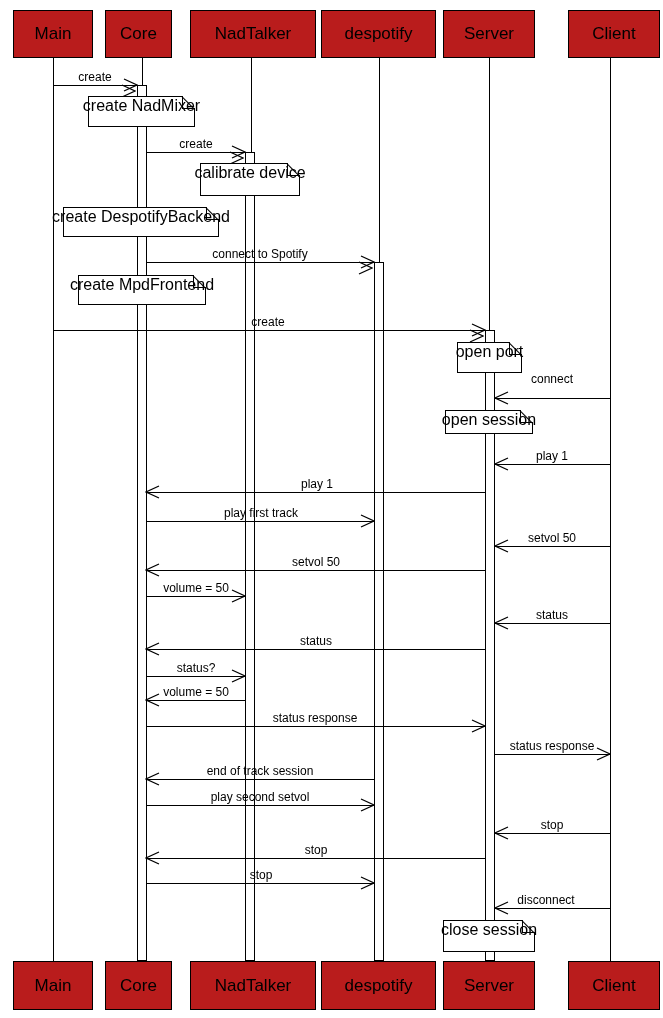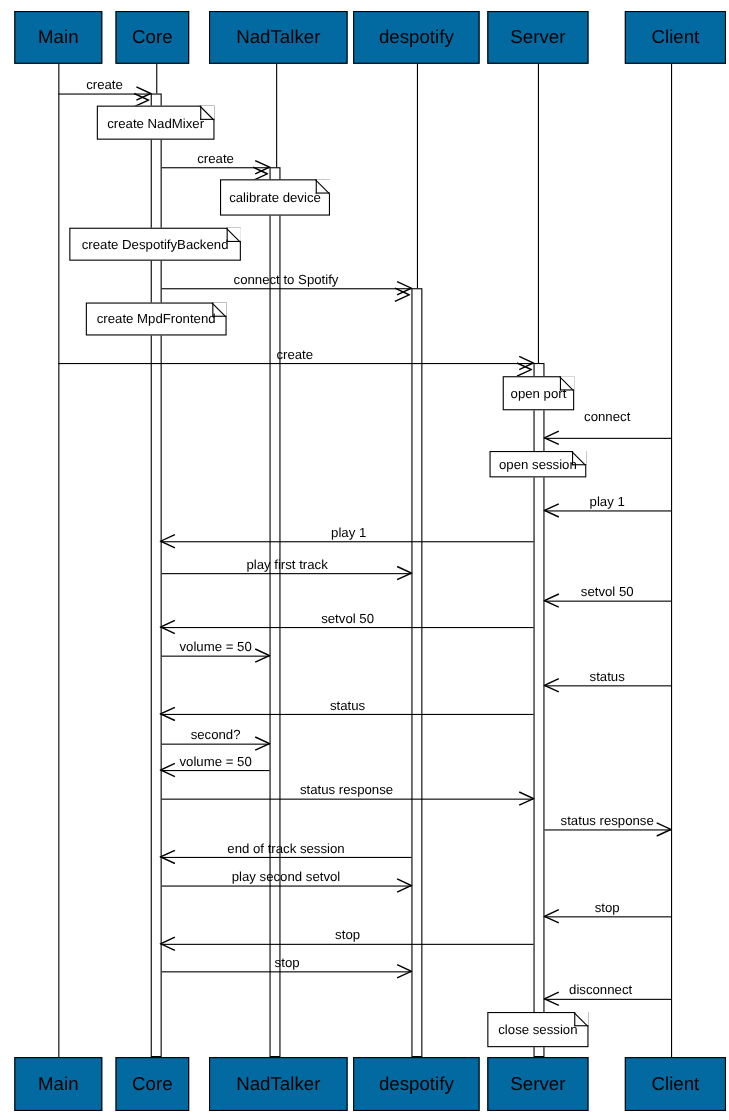--- a/index.html
+++ b/index.html
@@ -1,27 +1,27 @@
 <!DOCTYPE html>
 <html><head>
 <meta charset="utf-8">
 <style>
   html,body { margin:0; padding:0; background:#fff; }
   .canvas { position:relative; width:663px; height:1018px; background:#fff;
             font-family:"Liberation Sans", sans-serif; color:#000; overflow:hidden; }
-  .pbox { position:absolute; border:1.5px solid #000; background:#0369a1; box-sizing:border-box;
+  .pbox { position:absolute; border:1.5px solid #000; background:#b91c1c; box-sizing:border-box;
           display:flex; align-items:center; justify-content:center; font-size:17px; }
   .lifeline { position:absolute; width:1px; top:58px; height:903px; background:#000; }
   .bar { position:absolute; width:10px; border:1px solid #000; background:#fff; box-sizing:border-box; }
   .mline { position:absolute; height:1px; background:#000; }
   .mlabel { position:absolute; width:180px; height:15px; line-height:15px; text-align:center;
             font-size:12px; white-space:nowrap; }
   .arr { position:absolute; }
   .note { position:absolute; border:1px solid #000; background:#fff; box-sizing:border-box;
-          display:flex; align-items:center; justify-content:center; font-size:12px; white-space:nowrap; }
+          display:flex; justify-content:center; font-size:16px; white-space:nowrap; }
   .note .fold { position:absolute; top:-1px; right:-1px; width:13px; height:13px; background:#fff;
                 border-left:1px solid #000; border-bottom:1px solid #000; box-sizing:border-box; }
   .note .diag { position:absolute; top:-1px; left:calc(100% - 12px); width:18px; height:0;
                 border-top:1px solid #000; transform-origin:0 0; transform:rotate(45deg); }
   .note .txt { position:relative; }
 </style>
 </head>
 <body>
 
 <div class="canvas">
@@ -148,21 +148,21 @@
 
   <div>
     <div class="mlabel" style="left:226px;top:634px">status</div>
     <div class="mline" style="left:146px;top:649px;width:339px"></div>
     <svg class="arr" style="left:145px;top:642px" width="16" height="14">
         <polyline points="14,1 1,7 14,13" fill="none" stroke="#000" stroke-width="1.3"></polyline>
       </svg>
   </div>
 
   <div>
-    <div class="mlabel" style="left:106px;top:661px">second?</div>
+    <div class="mlabel" style="left:106px;top:661px">status?</div>
     <div class="mline" style="left:147px;top:676px;width:98px"></div>
     <svg class="arr" style="left:230px;top:669px" width="16" height="14">
         <polyline points="2,1 15,7 2,13" fill="none" stroke="#000" stroke-width="1.3"></polyline>
       </svg>
   </div>
 
   <div>
     <div class="mlabel" style="left:106px;top:685px">volume = 50</div>
     <div class="mline" style="left:146px;top:700px;width:99px"></div>
     <svg class="arr" style="left:145px;top:693px" width="16" height="14">

